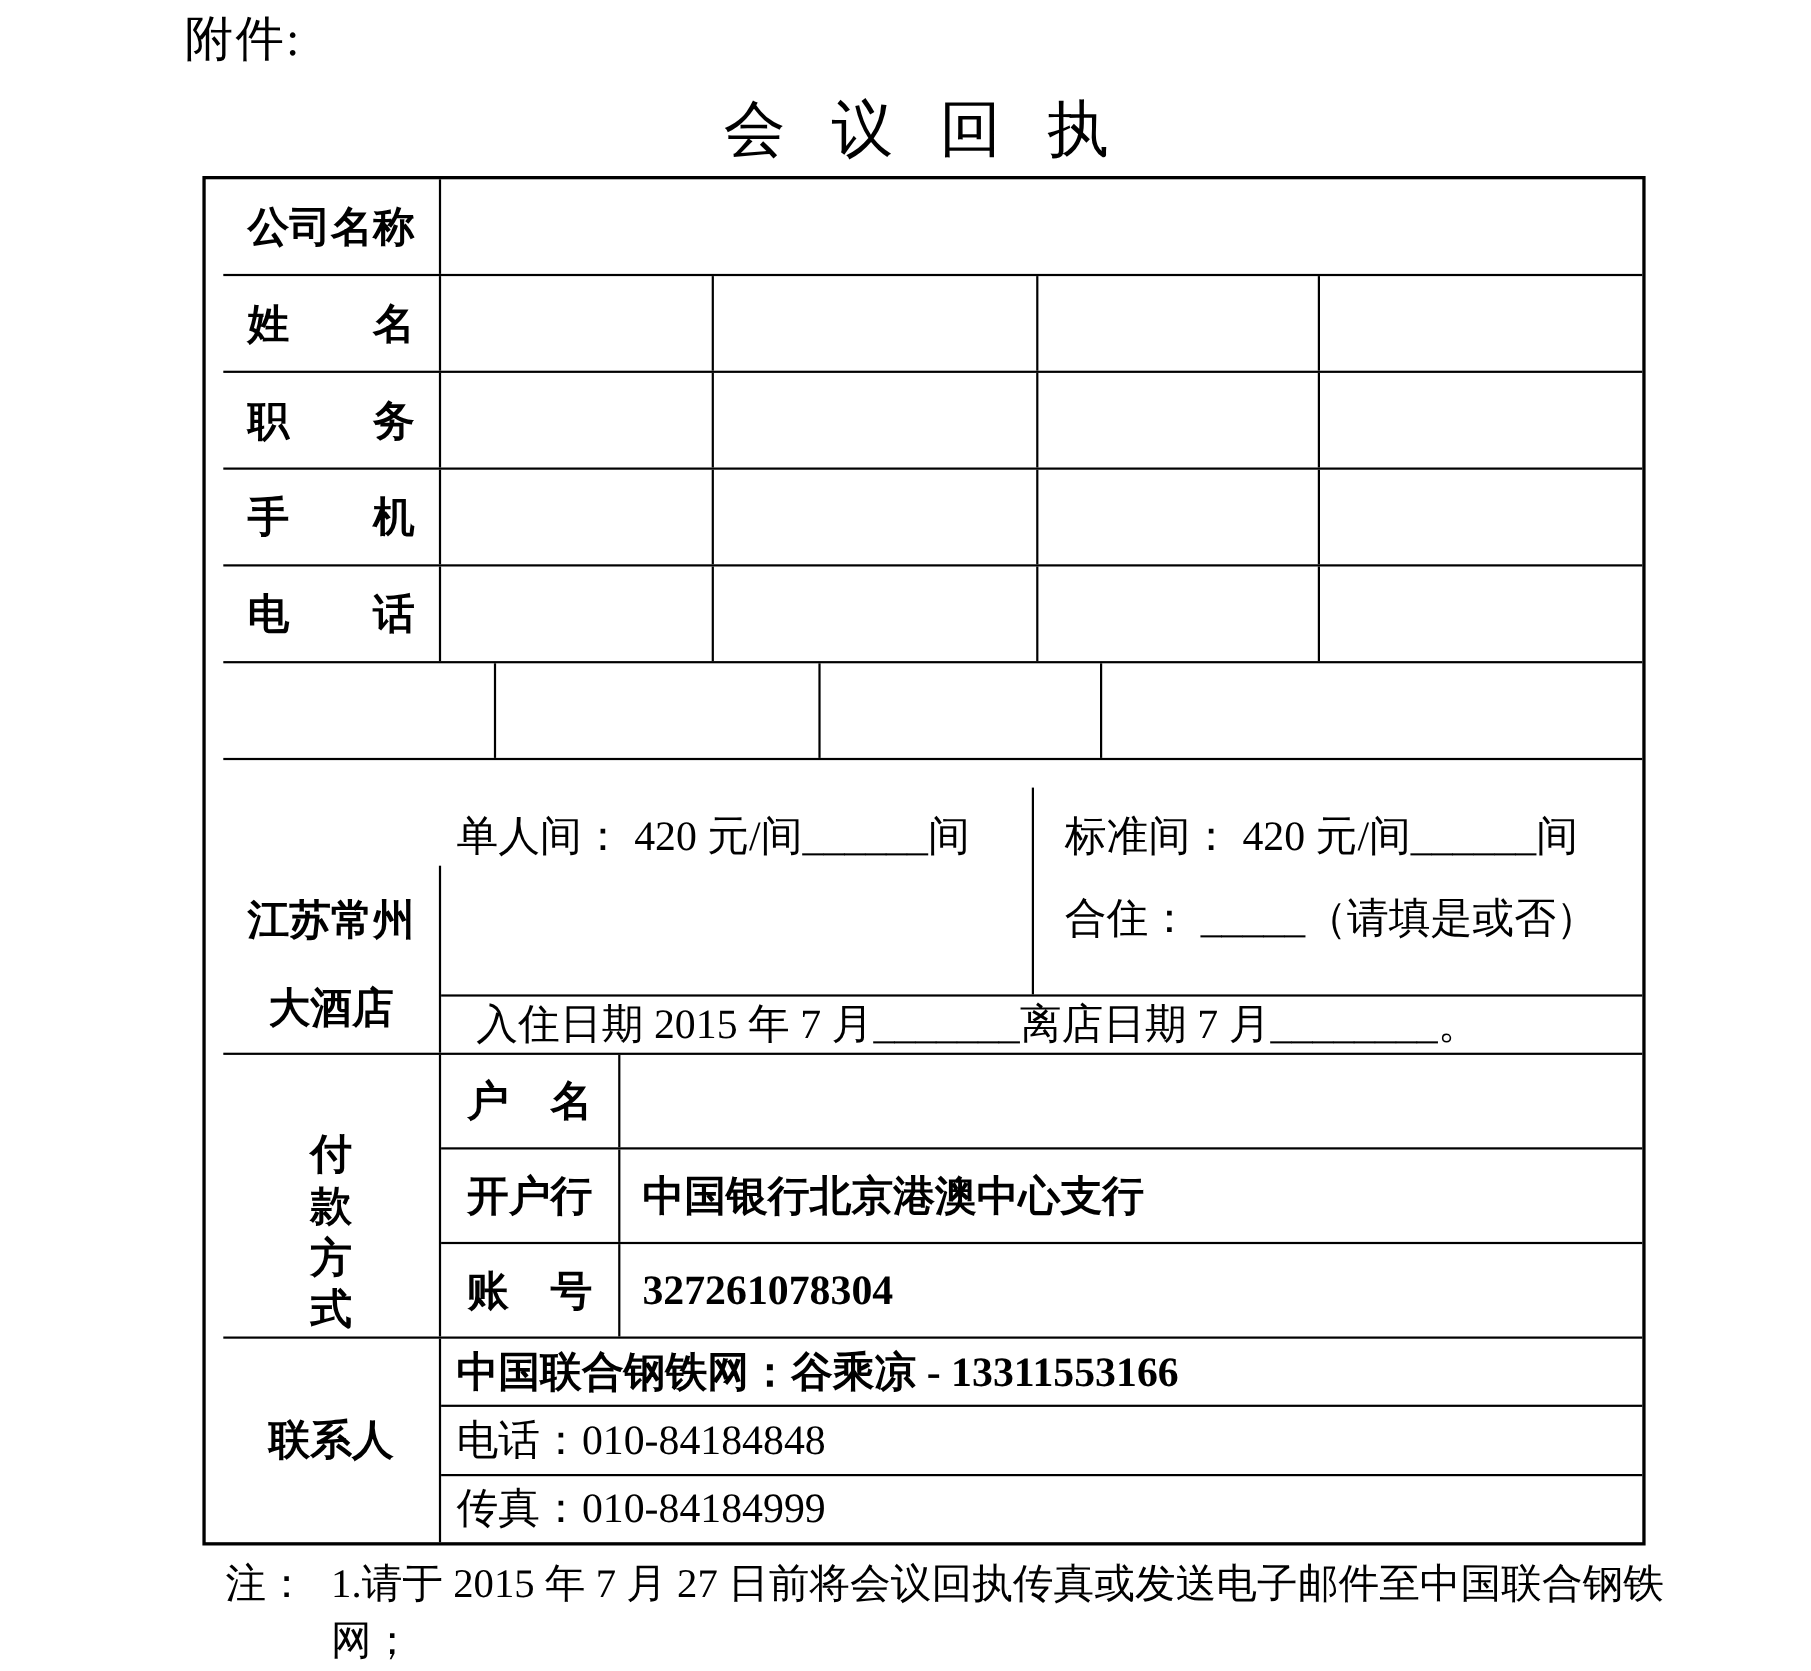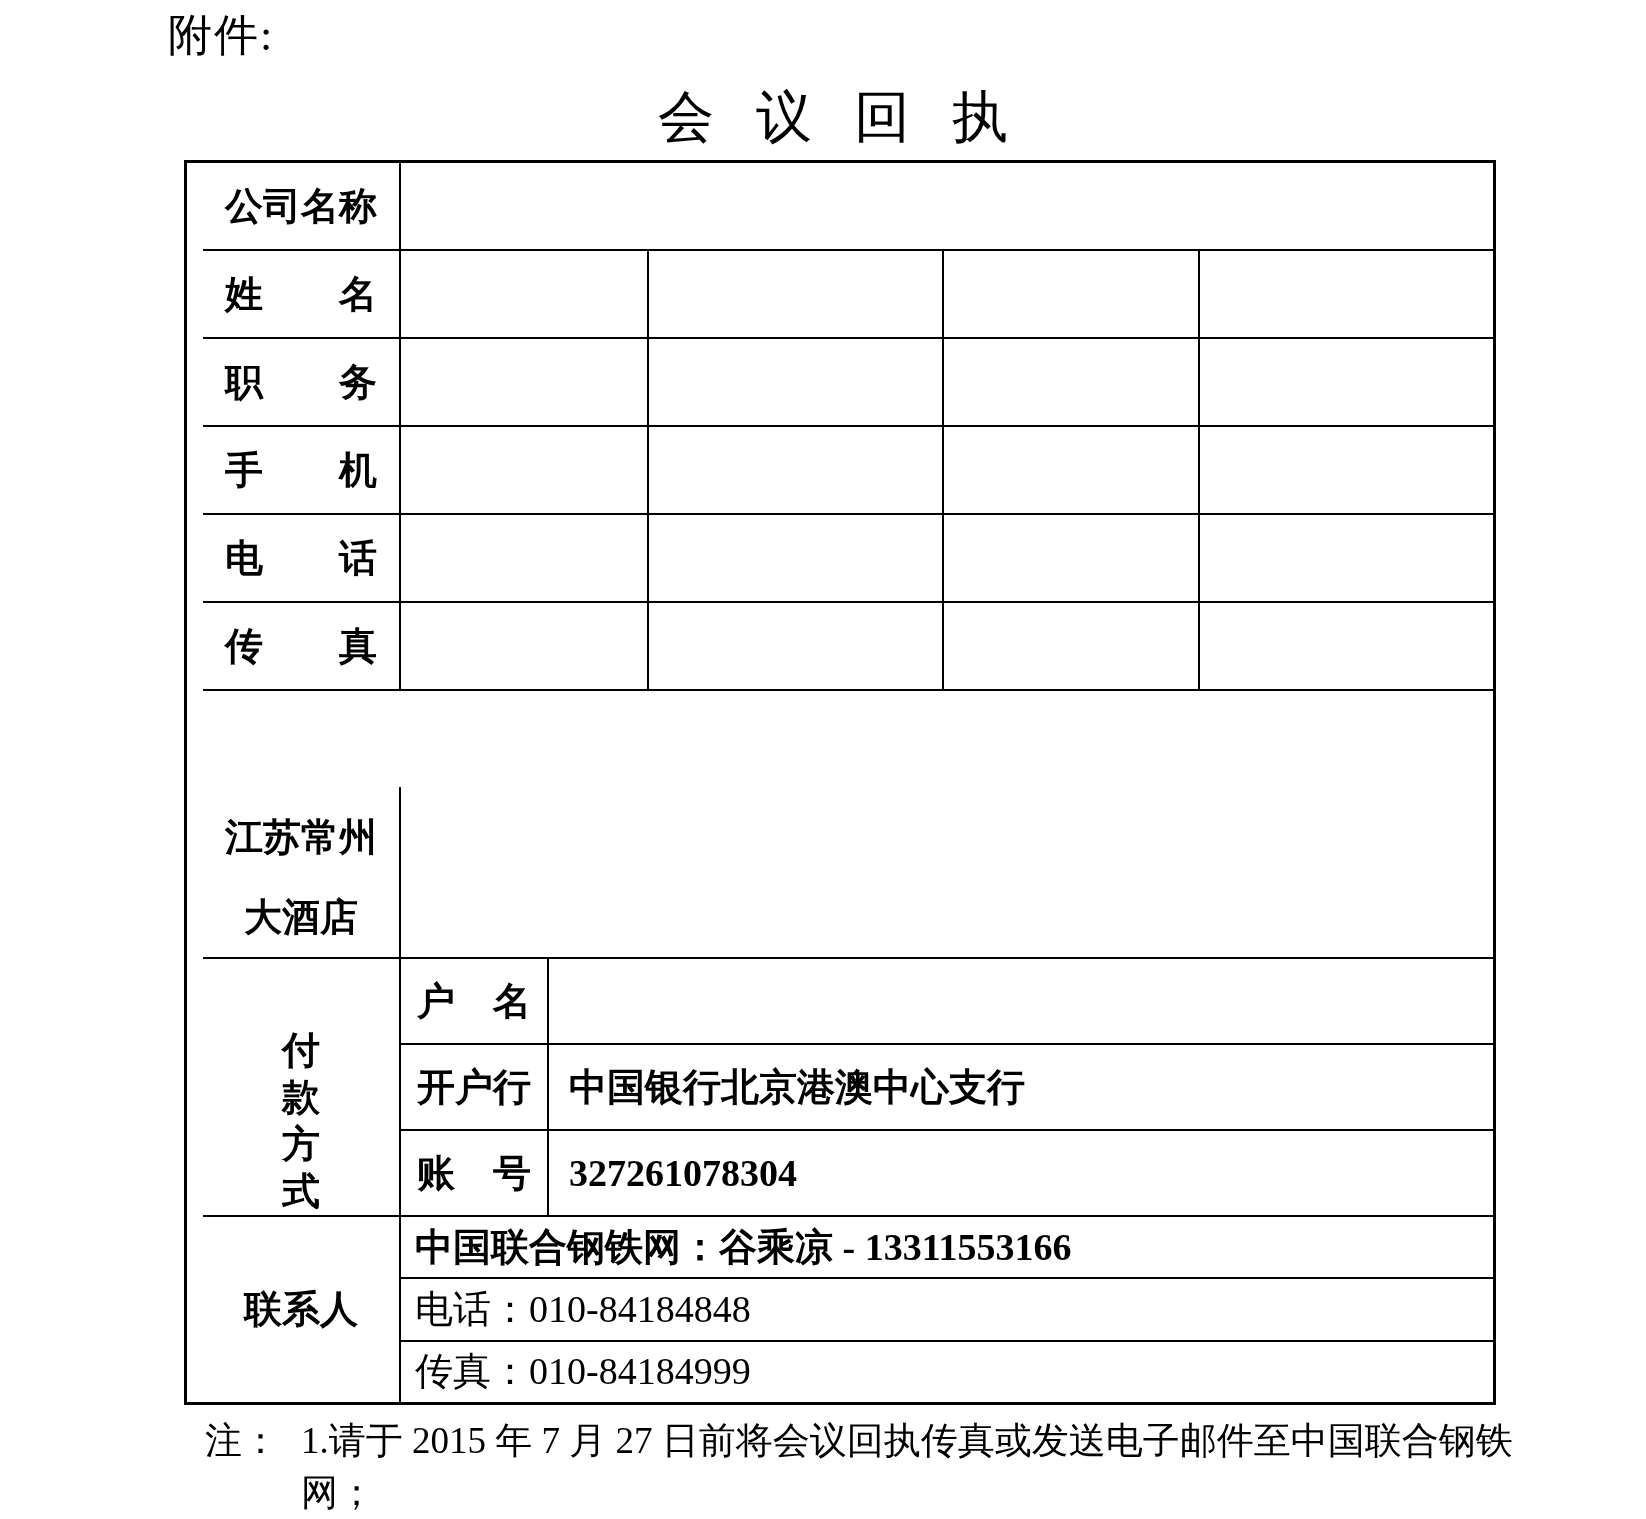--- a/index.html
+++ b/index.html
@@ -64,21 +64,21 @@
   .pay-row-outer { height:258px; }
   .pay-label {
     line-height:47px; 
     align-items:flex-end;
   }
   .pay-label .v-text { width:42px; word-break:break-all; text-align:center; }
   .pay-right { flex:1; display:flex; flex-direction:column; }
   .pay-sub { flex:1; display:flex; border-bottom:2px solid #000; box-sizing:border-box; }
   .pay-sub:last-child { border-bottom:none; }
   .pay-field {
-    width:148px; flex:none; box-sizing:border-box; border-right:2px solid #000;
+    width:163px; flex:none; box-sizing:border-box; border-right:2px solid #000;
     display:flex; align-items:center; justify-content:center; font-weight:bold;
   }
   .pay-value { flex:1; display:flex; align-items:center; padding-left:20px; font-weight:bold; }
 
   
   .contact-row-outer { flex:1; }
   .contact-right { flex:1; display:flex; flex-direction:column; }
   .contact-sub { flex:1; display:flex; align-items:center; padding-left:14px; border-bottom:2px solid #000; box-sizing:border-box; }
   .contact-sub:last-child { border-bottom:none; }
   .contact-sub.strong { font-weight:bold; }
@@ -129,31 +129,40 @@
 
     <div class="row h88">
       <div class="cell label-col">电　　话</div>
       <div class="cell c1"></div>
       <div class="cell c2"></div>
       <div class="cell c3"></div>
       <div class="cell c4 end"></div>
     </div>
 
     <div class="row h88">
-      <div class="cell label-col">传　　真</div>
       <div class="cell c1"></div>
       <div class="cell c2"></div>
       <div class="cell c3"></div>
       <div class="cell c4 end"></div>
     </div>
 
     <div class="row hotel-row">
       <div class="cell label-col hotel-label">
         <span>江苏常州</span>
         <span>大酒店</span>
+      </div>
+      <div class="hotel-right">
+        <div class="hotel-top">
+          <div class="hotel-single">单人间： 420 元/间______间</div>
+          <div class="hotel-standard">
+            <span>标准间： 420 元/间______间</span>
+            <span>合住： _____（请填是或否）</span>
+          </div>
+        </div>
+        <div class="hotel-dates">入住日期 2015 年 7 月_______离店日期 7 月________。</div>
       </div>
     </div>
 
     <div class="row pay-row-outer">
       <div class="cell label-col pay-label">
         <div class="v-text">付款方式</div>
       </div>
       <div class="pay-right">
         <div class="pay-sub">
           <div class="pay-field">户　名</div>

